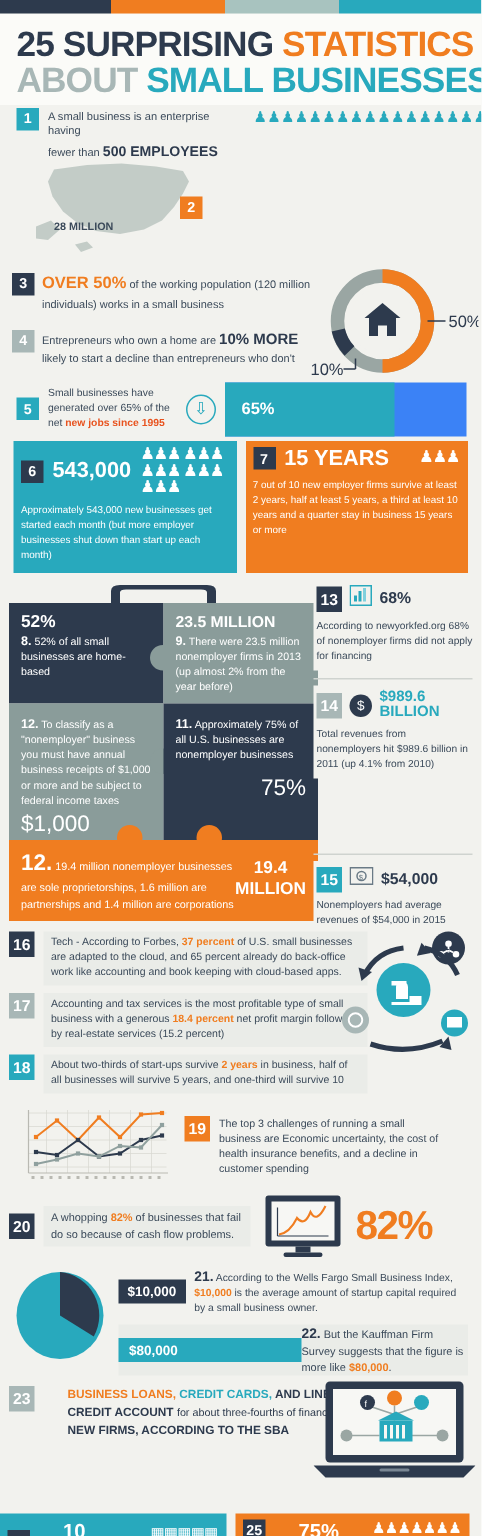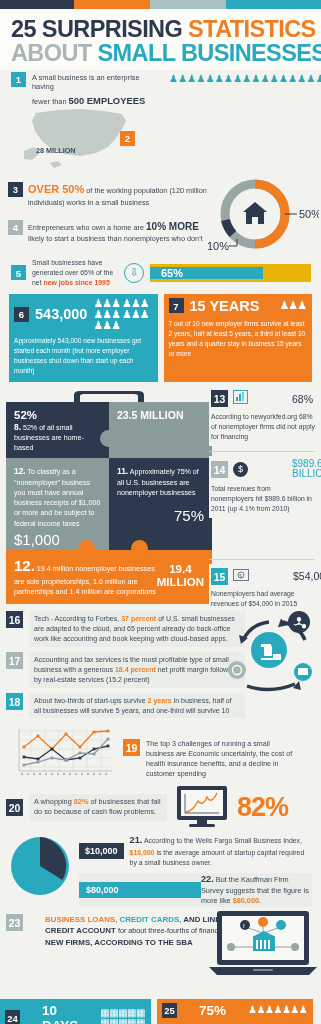--- a/index.html
+++ b/index.html
@@ -93,21 +93,21 @@
   
   .sec5 { display: flex; align-items: center; gap: 6px; padding: 4px 10px 0 11px; height: 34px;}
   .item5txt { width: 86px; font-size: 6.9px; color: #3b4a5a; line-height: 1.45; }
   .item5txt .red { color: #e8531f; font-weight: bold; }
   .dlicon {
     width: 20px; height: 20px; border-radius: 50%;
     border: 1.6px solid #28a9bd; color: #28a9bd;
     display: flex; align-items: center; justify-content: center;
     font-size: 11px; flex: 0 0 auto;
   }
-  .bar5 { flex: 1 1 auto; height: 18px; display: flex; background: #eab308; align-items: center; }
+  .bar5 { flex: 1 1 auto; height: 36px; display: flex; background: #3b82f6; }
   .bar5 .fill {
     width: 70%; background: #28a9bd; color: #fff;
     font-size: 11px; font-weight: bold;
     display: flex; align-items: center; padding-left: 11px;
   }
 
   
   .sec67 { display: flex; gap: 6px; padding: 6px 9px 0 9px; }
   .card67 { flex: 1 1 0; color: #fff; padding: 4px 6px 6px 5px; }
   .c-teal { background: #28a9bd; }
@@ -142,39 +142,39 @@
     display: flex; align-items: center; padding: 5px 8px 6px 8px;
   }
   .item12 .t { font-size: 7.2px; line-height: 1.46; flex: 1 1 auto; }
   .item12 .t .bn { font-size: 15px; font-weight: bold; }
   .item12 .v { font-size: 11.5px; font-weight: bold; text-align: center; line-height: 1.2; flex: 0 0 auto;}
 
   
   .rcol { position: absolute; right: 6px; width: 106px; }
   .rcard { background: #f2f2ee; padding: 3px 0 4px 2px; }
   .rcard .hr { display: flex; align-items: center; gap: 5px; }
-  .rcard .val { font-size: 10.5px; font-weight: normal; color: #2d3a4d; margin-left: 39px; }
+  .rcard .val { font-size: 10.5px; font-weight: bold; color: #2d3a4d; }
   .rcard .val.teal { color: #28a9bd; line-height: 1.06; font-size: 10px; }
   .rcard .body { font-size: 6.8px; color: #3b4a5a; line-height: 1.48; margin-top: 4px; }
   .divline { height: 1px; background: #cfd3cf; margin: 5px 0 4px 0; }
   .cicon {
     width: 15px; height: 15px; border-radius: 50%; background: #2d3a4d;
     color: #fff; font-size: 9px; display: flex; align-items: center;
     justify-content: center; flex: 0 0 auto;
   }
 
   
   .sec16 { padding: 7px 8px 0 6px; }
   .fline { display: flex; gap: 6px; margin-bottom: 5px; align-items: flex-start; }
   .fbody { background: #eaece8; padding: 3px 5px; width: 216px; }
   .fbody .fact-text { font-size: 7.0px; }
   .cycle { position: absolute; right: 4px; width: 96px; height: 96px; }
 
   
-  .sec19 { display: flex; gap: 8px; padding: 4px 9px 0 11px; align-items: flex-end; }
+  .sec19 { display: flex; gap: 8px; padding: 4px 9px 0 11px; align-items: center; }
   .chartbox { width: 104px; height: 52px; flex: 0 0 auto; }
   .item19 { display: flex; gap: 6px; }
   .item19 .fact-text { font-size: 7.1px; width: 152px; }
 
   
   .sec20 { display: flex; align-items: center; gap: 6px; padding: 6px 9px 0 6px; }
   .sec20 .fbody2 { background: #eaece8; padding: 3px 5px; width: 138px; }
   .monitor { width: 58px; flex: 0 0 auto; }
   .pct82 { font-size: 27px; font-weight: bold; color: #f07d20; letter-spacing: -1px; }
 
@@ -251,21 +251,21 @@
     </div>
   </div>
 
   <div class="sec34">
     <div class="item3">
       <span class="badge badge-dark badge-sm">3</span>
       <div class="fact-text"><span class="big">OVER 50%</span><span> of the working population (120 million individuals) works in a small business</span></div>
     </div>
     <div class="item4">
       <span class="badge badge-grey badge-sm">4</span>
-      <div class="fact-text"><span>Entrepreneurs who own a home are </span><span class="big">10% MORE</span><br><span>likely to start a business than nonemployers who don't</span></div>
+      <div class="fact-text"><span>Entrepreneurs who own a home are </span><span class="big">10% MORE</span><br><span>likely to start a decline than entrepreneurs who don't</span></div>
     </div>
     <svg class="donutwrap" viewBox="0 0 112 78">
       <circle cx="48" cy="38" r="30" fill="none" stroke="#9aa6a3" stroke-width="9"></circle>
       <path d="M48 8 A30 30 0 0 1 48 68" fill="none" stroke="#f07d20" stroke-width="9"></path>
       <path d="M26 58 A30 30 0 0 1 18.5 44" fill="none" stroke="#2d3a4d" stroke-width="9"></path>
       <circle cx="48" cy="38" r="22" fill="#f2f2ee"></circle>
       <g>
         <path fill="#2d3a4d" d="M48 26 L60 36 L57 36 L57 48 L51 48 L51 41 L45 41 L45 48 L39 48 L39 36 L36 36 Z"></path>
       </g>
       <line x1="78" y1="38" x2="90" y2="38" stroke="#2d3a4d" stroke-width="1"></line>
@@ -312,20 +312,21 @@
         </svg>
       </div>
       <div class="pz-row">
         <div class="pz p-dark" style="width:103px;">
           <div class="n">52%</div>
           <div class="small"><b>8.</b> <span>52% of all small businesses are home-based</span></div>
           <div class="knob" style="right:-8px;top:28px;"></div>
         </div>
         <div class="pz p-grey" style="width:103px;">
           <div class="n" style="font-size:10.5px;">23.5 MILLION</div>
+          <div class="small"><b>9.</b> <span>There were 23.5 million nonemployer firms in 2013 (up almost 2% from the year before)</span></div>
         </div>
       </div>
       <div class="pz-row">
         <div class="pz p-grey" style="width:103px;padding-bottom:2px;">
           <div class="small"><b>12.</b> <span>To classify as a "nonemployer" business you must have annual business receipts of $1,000 or more and be subject to federal income taxes</span></div>
           <div class="huge" style="margin-top:2px;">$1,000</div>
           <div class="knob" style="right:-8px;top:30px;"></div>
           <div class="knob knob-orange" style="right:14px;bottom:-7px;"></div>
         </div>
         <div class="pz p-dark" style="width:103px;padding-bottom:2px;">

